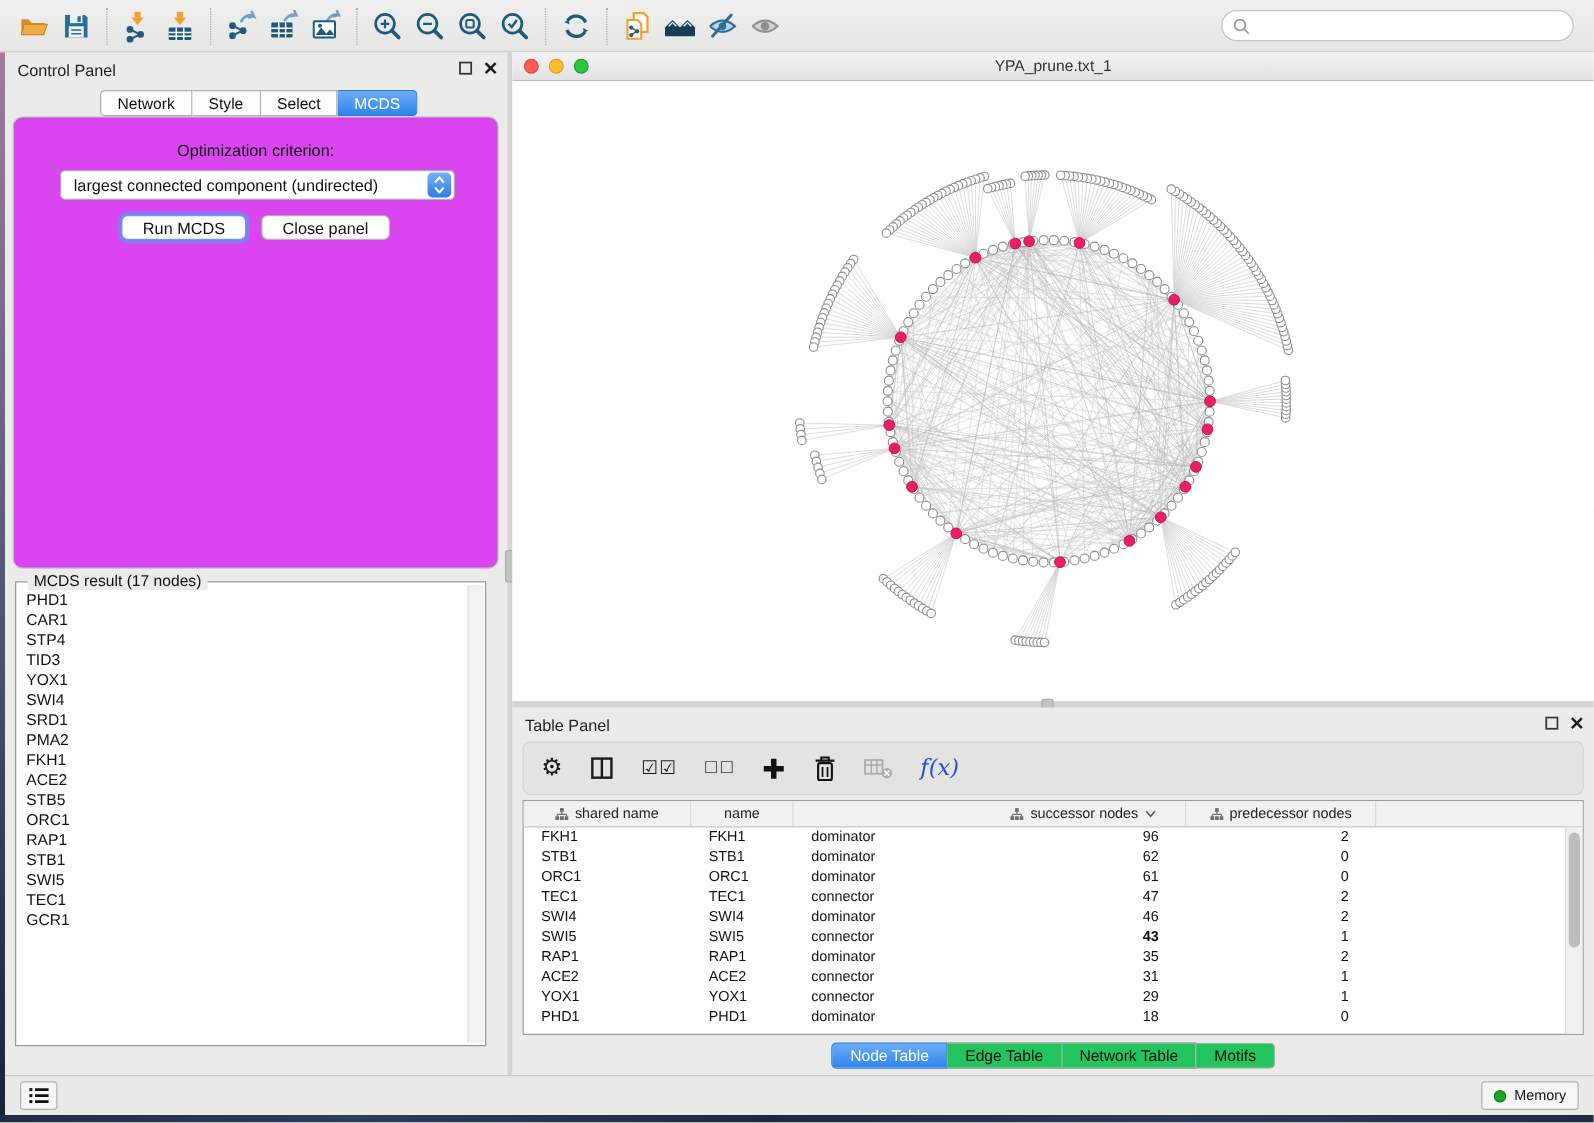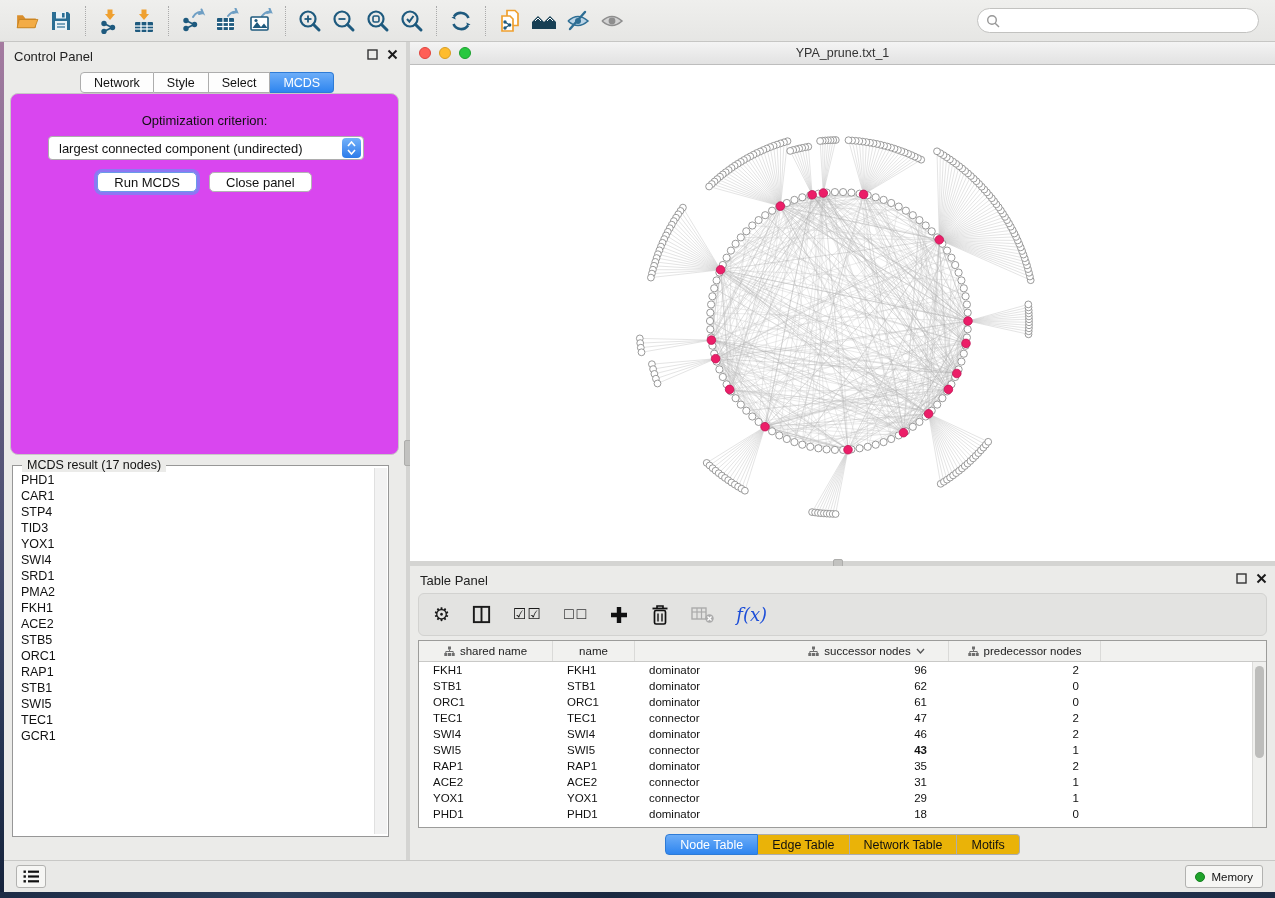--- a/index.html
+++ b/index.html
@@ -82,21 +82,21 @@
   .dt-header { display:flex; height:21px; background:#F1F1EF; border-bottom:1px solid #C9C9C7; }
   .dt-th { display:flex; align-items:center; justify-content:center; gap:5px; font-size:11.5px; color:#222;
     border-right:1px solid #DADAD8; overflow:hidden; }
   .dt-body { position:absolute; left:0; top:21px; right:14px; bottom:0; overflow:hidden; }
   .dt-row { display:flex; height:16px; }
   .dt-td { font-size:11.5px; color:#111; padding-left:14px; display:flex; align-items:center; overflow:hidden; }
   .dt-td.num { justify-content:flex-end; padding-left:0; padding-right:22px; }
   .dt-scroll { position:absolute; right:0; top:21px; width:14px; bottom:0; background:#F0F0EE; border-left:1px solid #DCDCDA; }
   .dt-thumb { position:absolute; left:2px; top:4px; width:9px; height:92px; background:#BDBDBB; border-radius:5px; }
   .tp-tabs { position:absolute; left:0; top:268px; width:100%; display:flex; justify-content:center; height:21px; }
-  .tp-tab { background:#eab308; border:1px solid #ADADAD; border-left:none; font-size:12.5px; color:#111;
+  .tp-tab { background:#22c55e; border:1px solid #ADADAD; border-left:none; font-size:12.5px; color:#111;
     display:flex; align-items:center; padding:0 14px; }
   .tp-tab:first-child { border-left:1px solid #ADADAD; border-radius:4px 0 0 4px; }
   .tp-tab:last-child { border-radius:0 4px 4px 0; }
   .tp-tab.active { background:linear-gradient(#6CADF8,#2E85EF); border-color:#2E7BD6; color:#FFF; }
 
   
   .statusbar { position:absolute; left:4px; top:860px; width:1271px; height:32px; background:#E9E9E7; border-top:1px solid #C8C8C6;
     display:flex; align-items:center; padding:0 12px; }
   .status-left-btn { width:30px; height:23px; background:#F6F6F4; border:1px solid #B2B2B0; border-radius:3px;
     display:flex; align-items:center; justify-content:center; }

